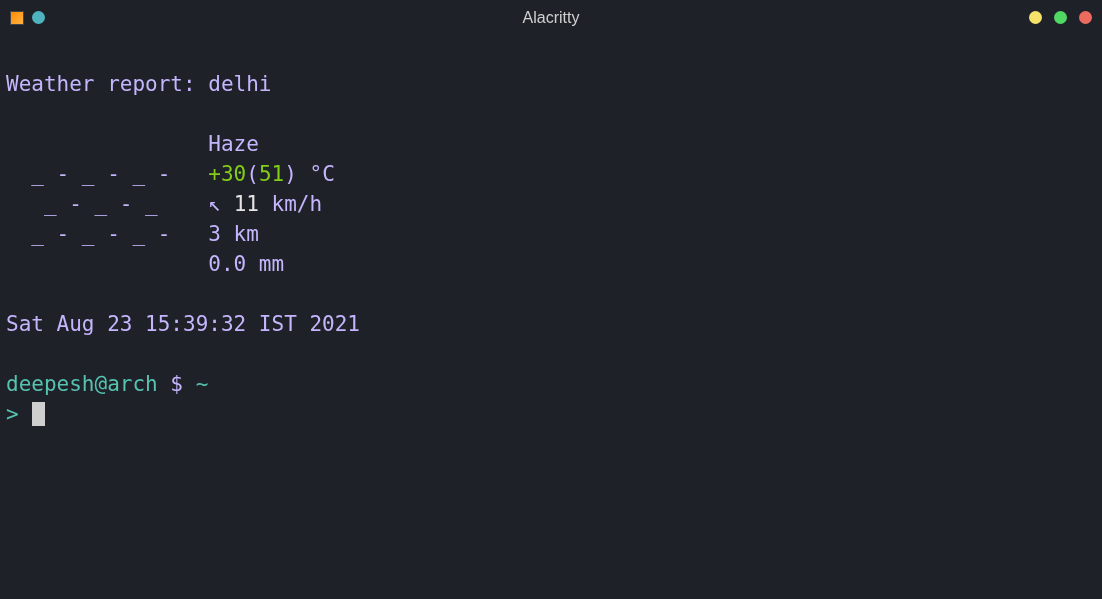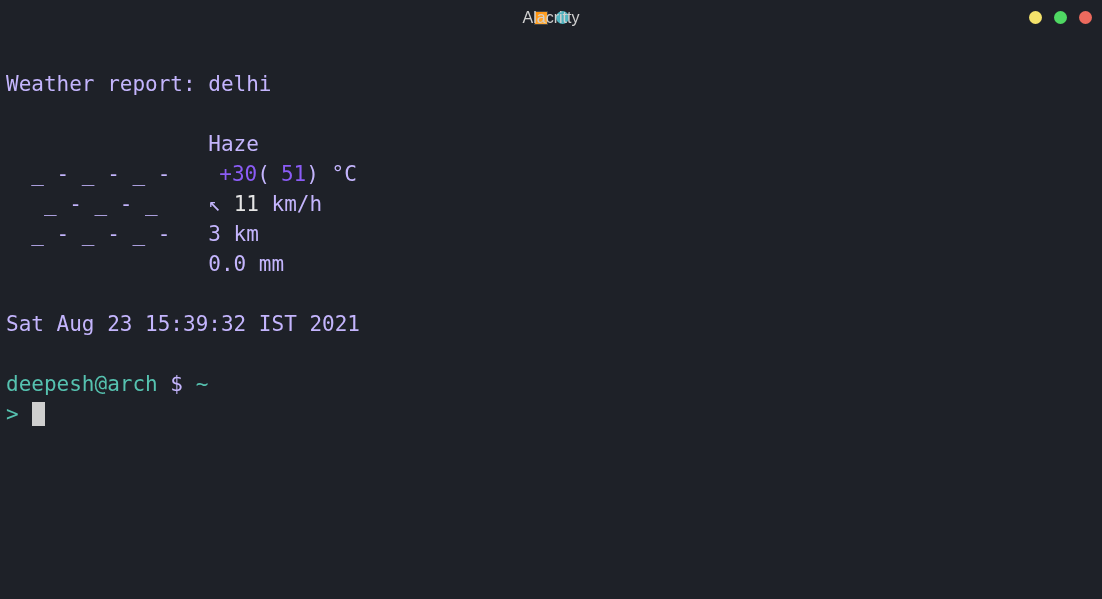--- a/index.html
+++ b/index.html
@@ -16,21 +16,20 @@
       line-height: 30px;
       overflow: hidden;
     }
     .titlebar {
       height: 35px;
       background: #1e2128;
       display: flex;
       align-items: center;
       padding: 7px 10px;
       position: relative;
-      justify-content: center;
     }
     .titlebar-left {
       display: flex;
       align-items: center;
       gap: 8px;
     }
     .app-icon {
       width: 14px;
       height: 14px;
       background: linear-gradient(135deg, #ff8c00 0%, #ffb347 100%);
@@ -67,21 +66,21 @@
     }
     .control-min { background: #f4e26b; }
     .control-max { background: #4fd863; }
     .control-close { background: #ec6a5e; }
     .terminal-body {
       padding: 4px 6px;
       color: #e6e6e6;
       white-space: pre;
     }
     .fg-white { color: #c4b5fd; }
-    .fg-orange { color: #8b5cf6; margin-left: 11px; }
+    .fg-orange { color: #84cc16; }
     .fg-yellow { color: #e5e5e5; }
     .fg-cyan { color: #56c2b0; }
     .cursor {
       display: inline-block;
       width: 13px;
       height: 24px;
       background: #cfcfcf;
       vertical-align: text-bottom;
       margin-left: 1px;
     }

